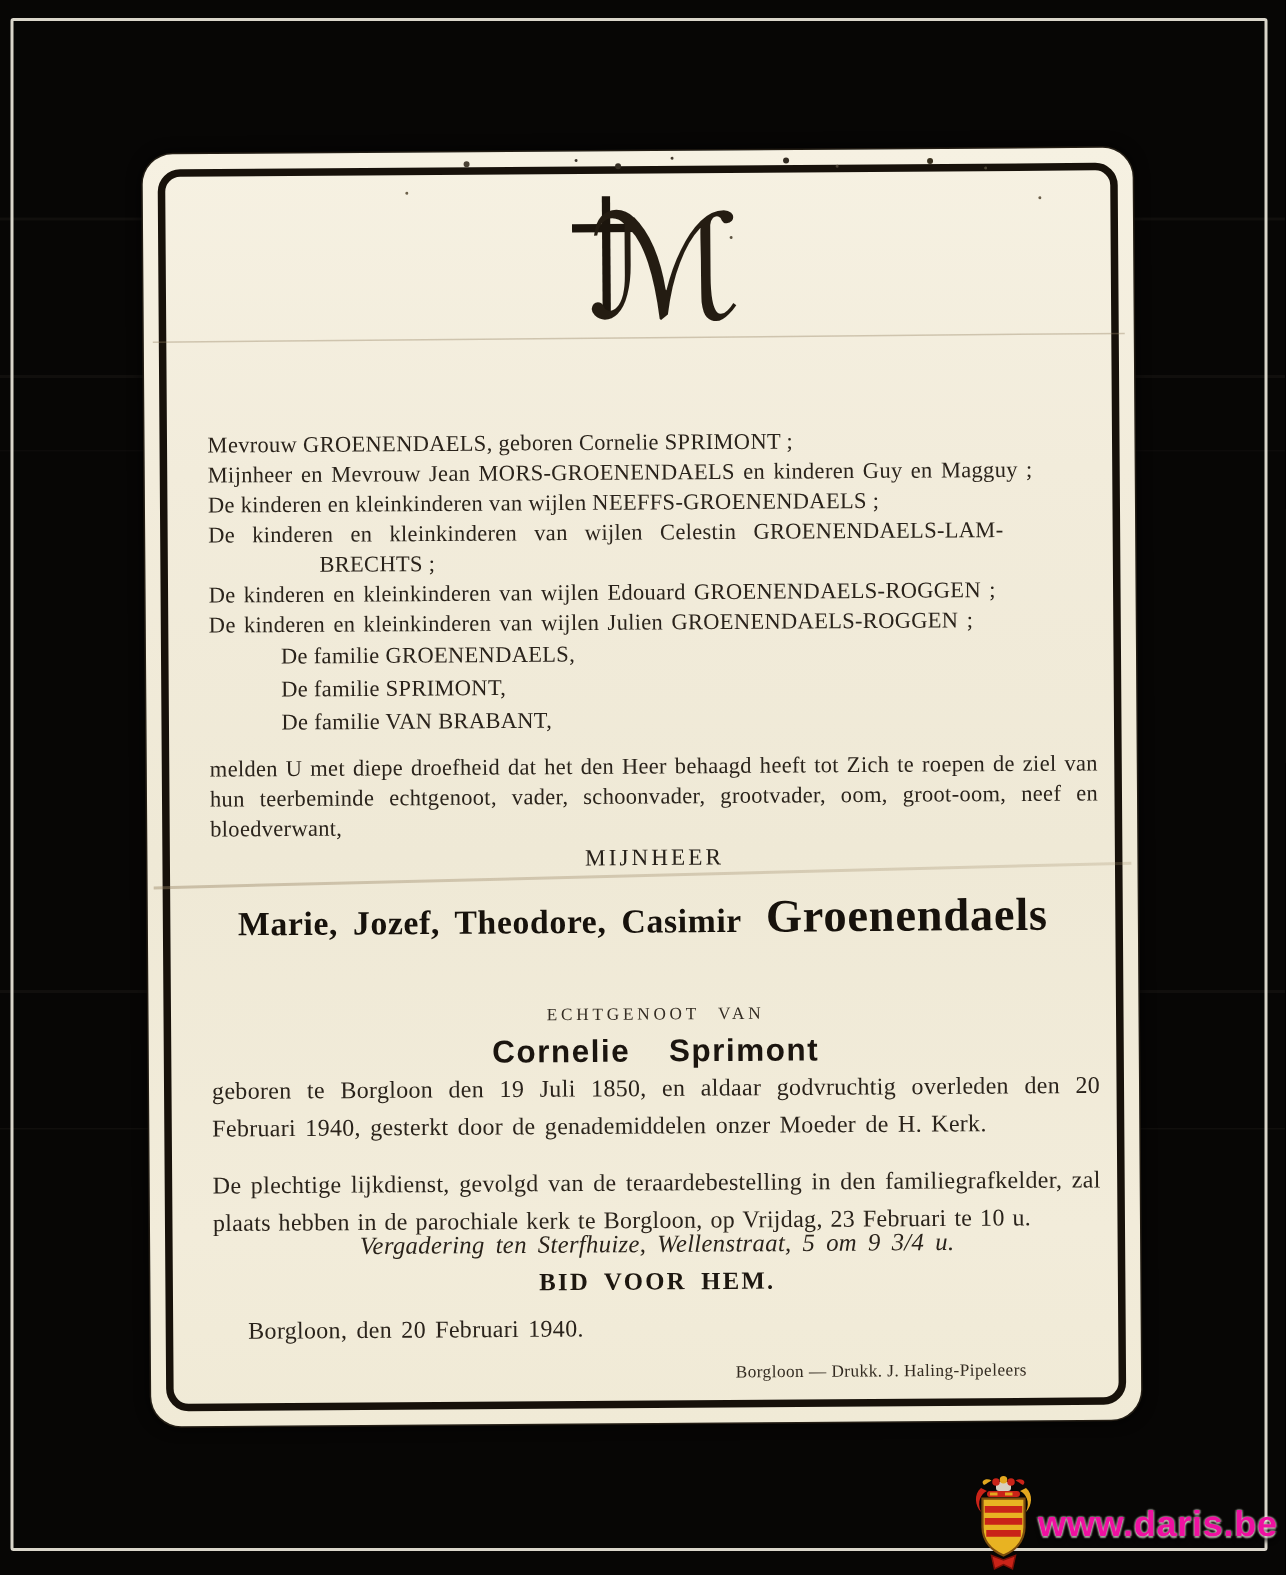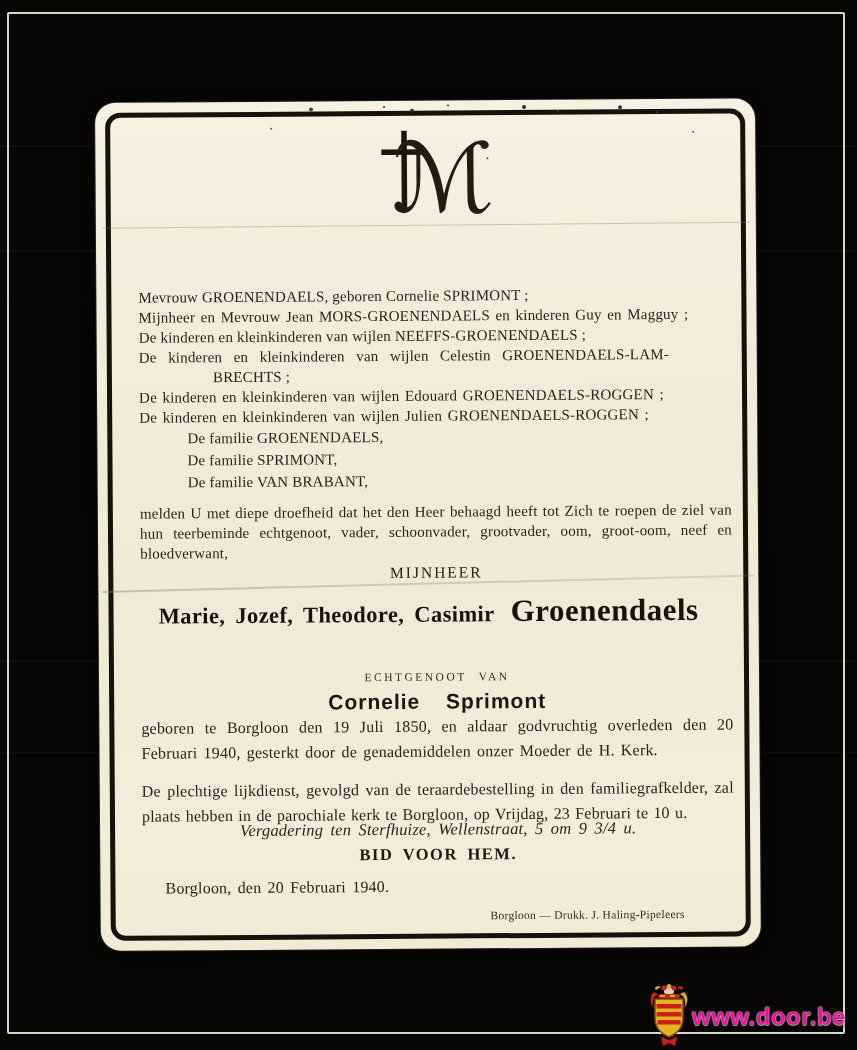--- a/index.html
+++ b/index.html
@@ -162,16 +162,16 @@
       <rect x="12" y="11" width="5" height="2" fill="#e3a81f"></rect>
       <rect x="22" y="11" width="5" height="2" fill="#e3a81f"></rect>
 
       <path d="M7 15 L35 15 L35 34 C35 44 28 50 21 53 C14 50 7 44 7 34 Z" fill="#e8b322" stroke="#7c4d0d" stroke-width="1.5"></path>
       <rect x="8.5" y="20" width="25" height="4.5" fill="#c92318"></rect>
       <rect x="8.5" y="28" width="25" height="4.5" fill="#c92318"></rect>
       <rect x="9.5" y="36" width="23" height="4.5" fill="#c92318"></rect>
 
       <path d="M13 53 L21 56 L29 53 L27 62 L21 59 L15 62 Z" fill="#c92318" stroke="#7c1008" stroke-width="1"></path>
     </svg>
-    <div class="wm-text">www.door.be</div>
+    <div class="wm-text">www.daris.be</div>
   </div>
 
 </div>
 
 </body></html>

